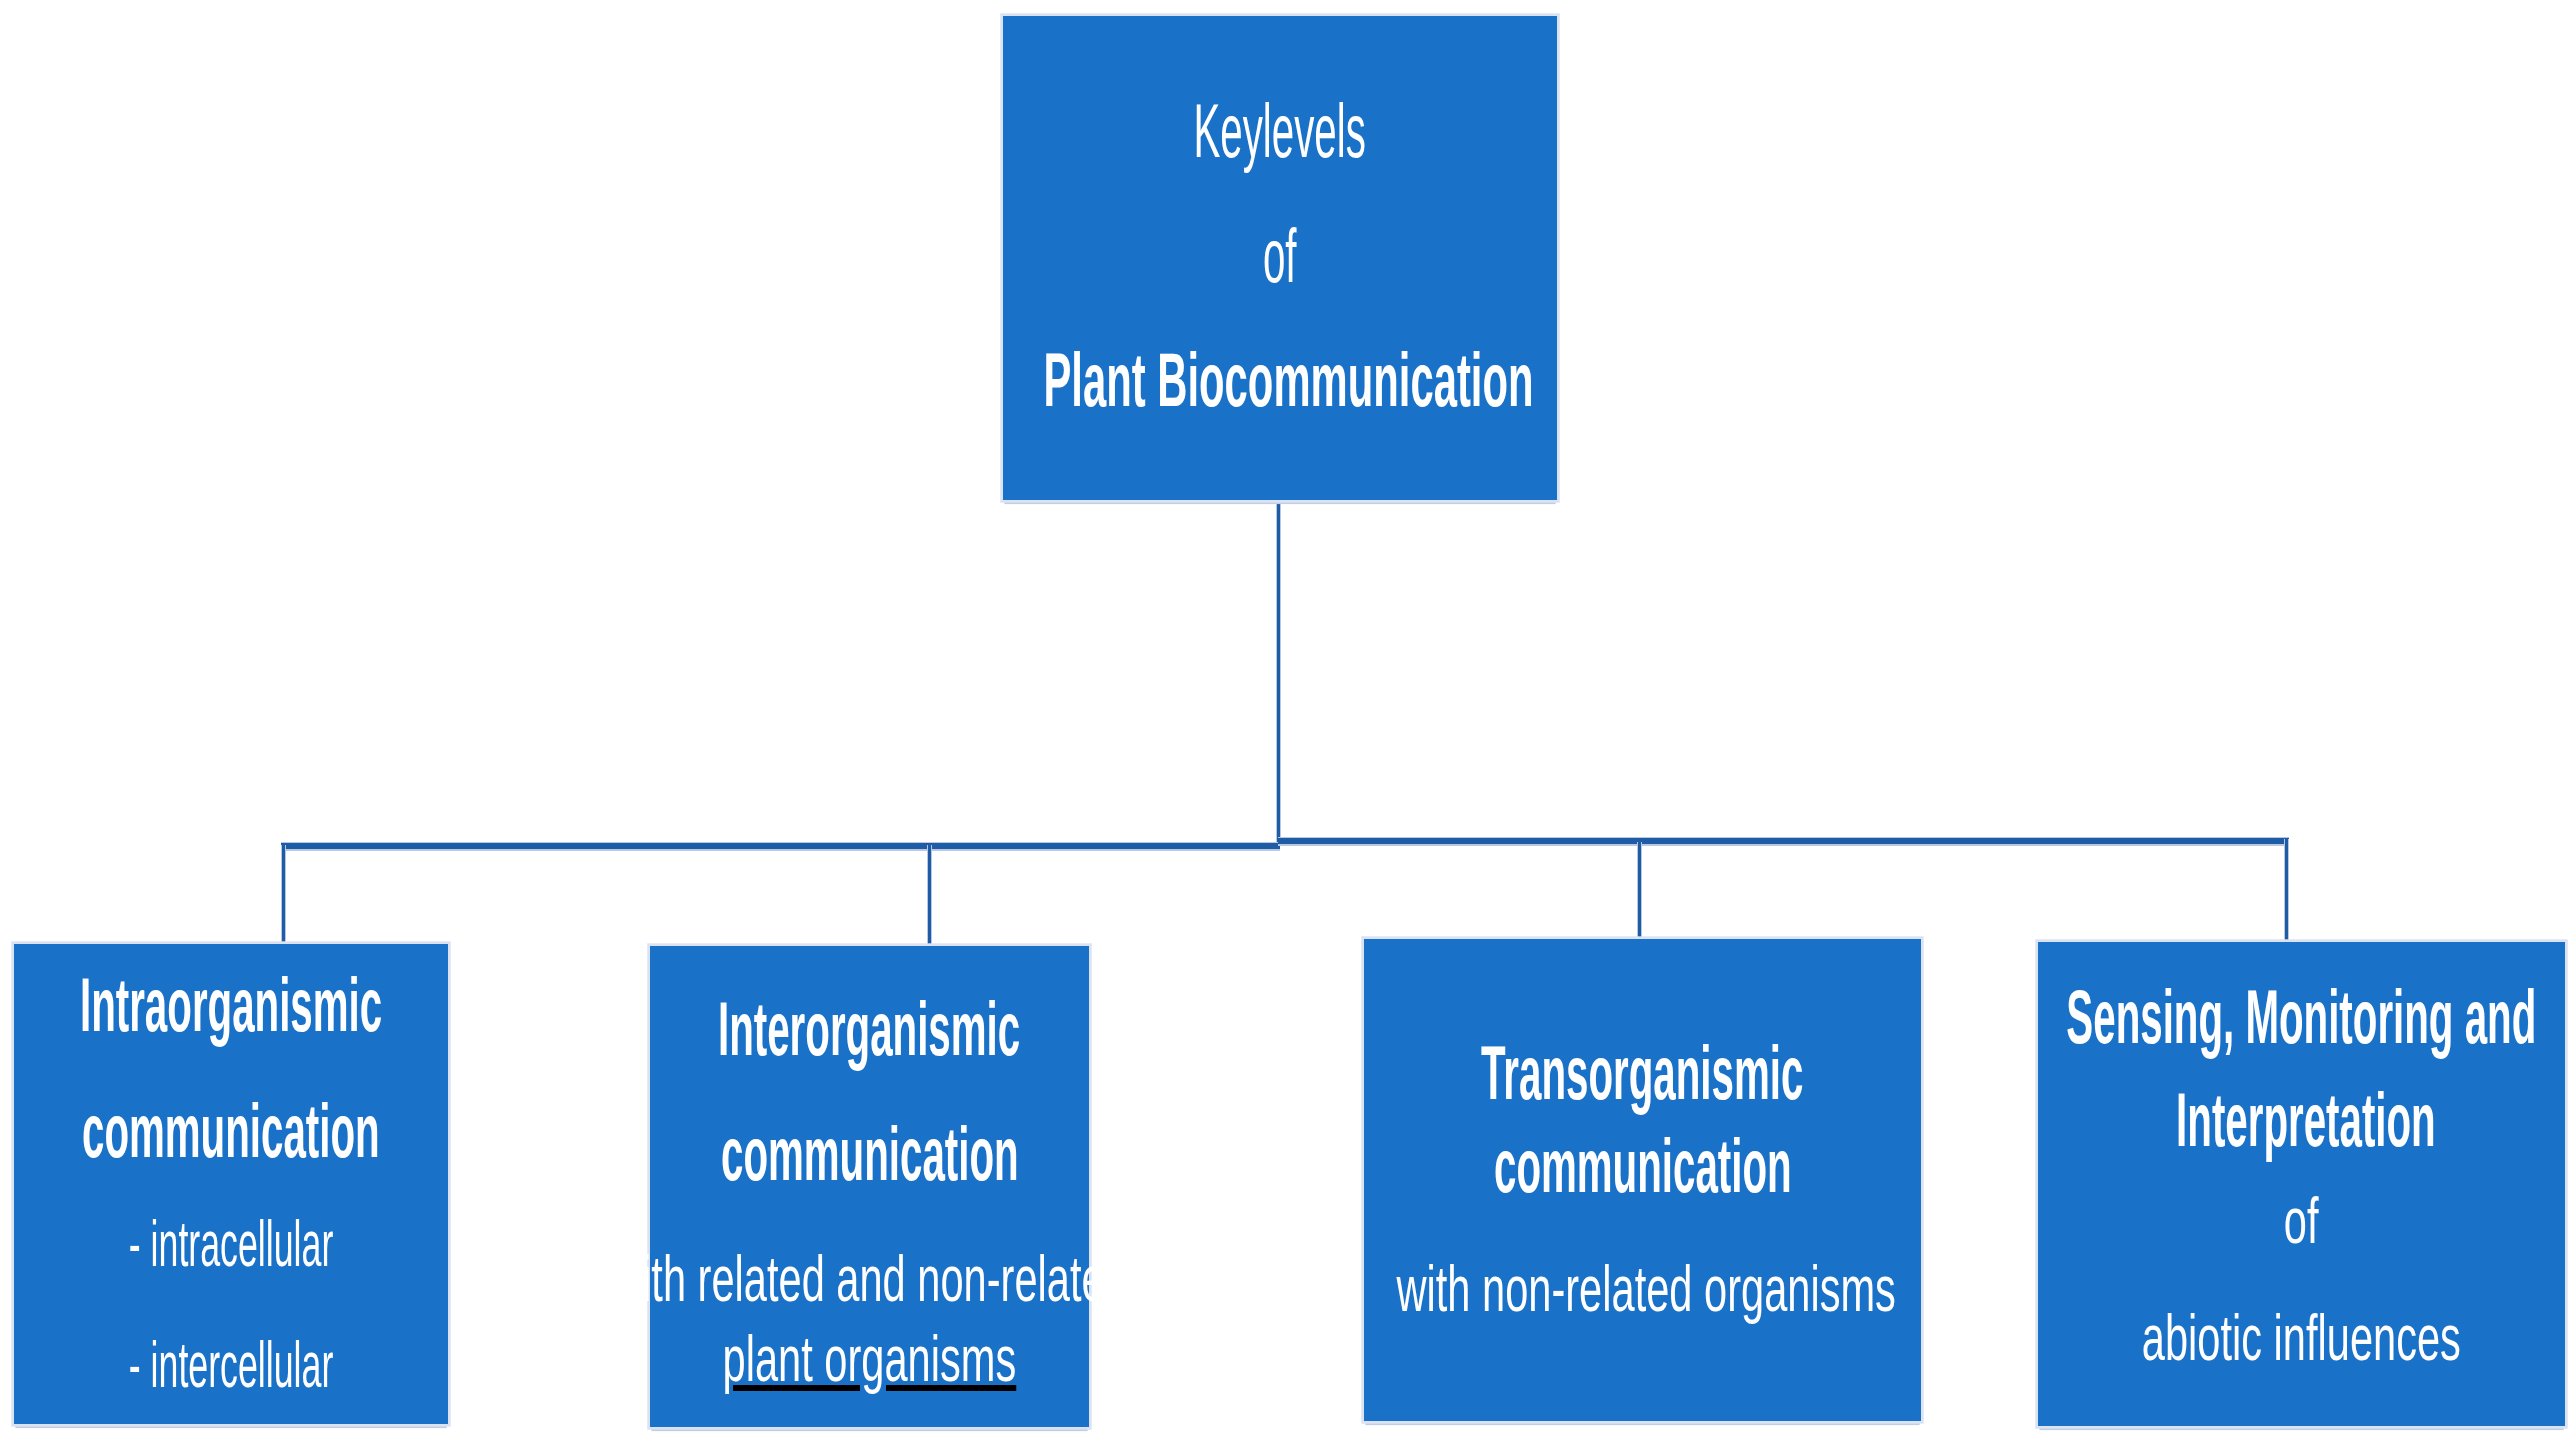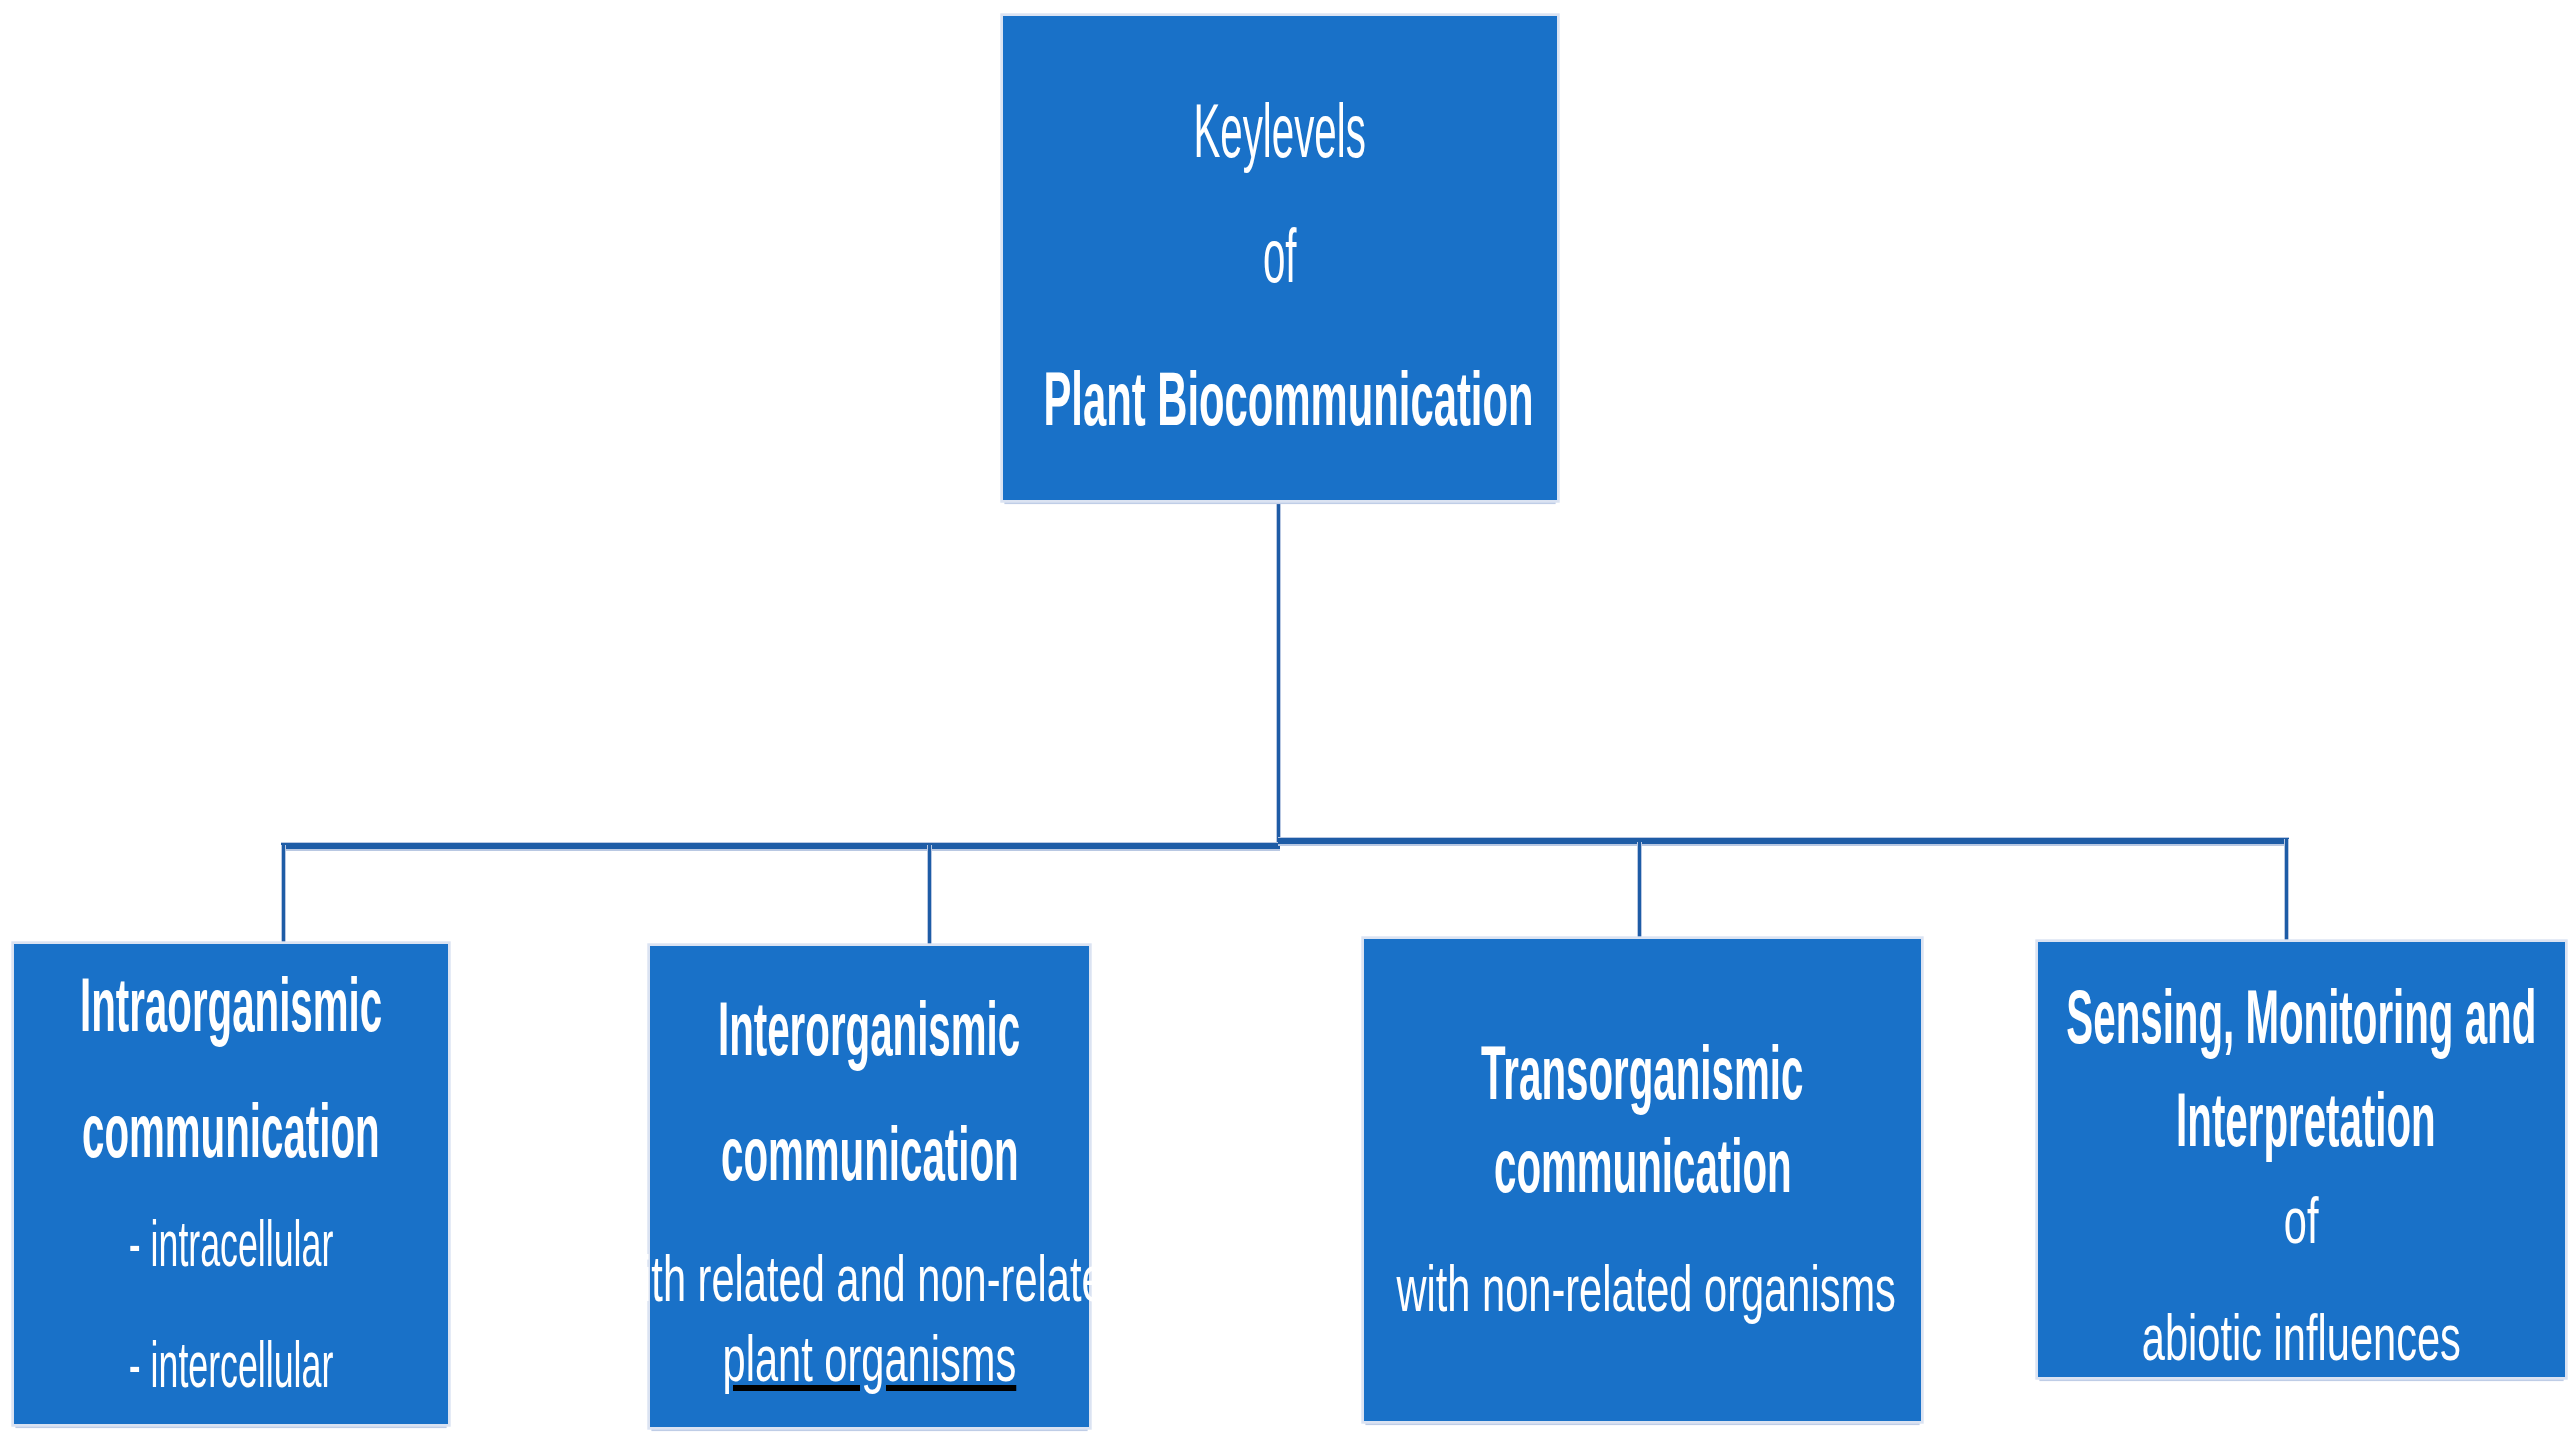--- a/index.html
+++ b/index.html
@@ -78,21 +78,21 @@
   <div class="v-line" style="left:1637px;top:842px;height:99px;"></div>
   <div class="v-line" style="left:2284px;top:839px;height:104px;"></div>
 
   <div class="node" style="left:1003px;top:15.7px;width:554px;height:484px;">
     <div class="line" style="top:64px;">
       <span class="t t-reg">Keylevels</span>
     </div>
     <div class="line" style="top:189px;">
       <span class="t t-reg">of</span>
     </div>
-    <div class="line" style="top:332px;margin-left:17px;">
+    <div class="line" style="top:313px;margin-left:17px;">
       <span class="t t-boldw">Plant Biocommunication</span>
     </div>
   </div>
 
   <div class="node" style="left:13.6px;top:944px;width:434px;height:480px;">
     <div class="line" style="top:10.2px;">
       <span class="t t-bold">Intraorganismic</span>
     </div>
     <div class="line" style="top:136px;">
       <span class="t t-bold">communication</span>
@@ -125,21 +125,21 @@
       <span class="t t-bold">Transorganismic</span>
     </div>
     <div class="line" style="top:176px;">
       <span class="t t-bold">communication</span>
     </div>
     <div class="line" style="top:298px;margin-left:8px;">
       <span class="t t-body">with non-related organisms</span>
     </div>
   </div>
 
-  <div class="node" style="left:2038px;top:942px;width:527px;height:435px;">
+  <div class="node" style="left:2038px;top:942px;width:527px;height:484px;">
     <div class="line" style="top:24px;">
       <span class="t t-bold">Sensing, Monitoring and</span>
     </div>
     <div class="line" style="top:127px;padding-left:9px;">
       <span class="t t-bold">Interpretation</span>
     </div>
     <div class="line" style="top:227px;">
       <span class="t t-body">of</span>
     </div>
     <div class="line" style="top:344px;">

